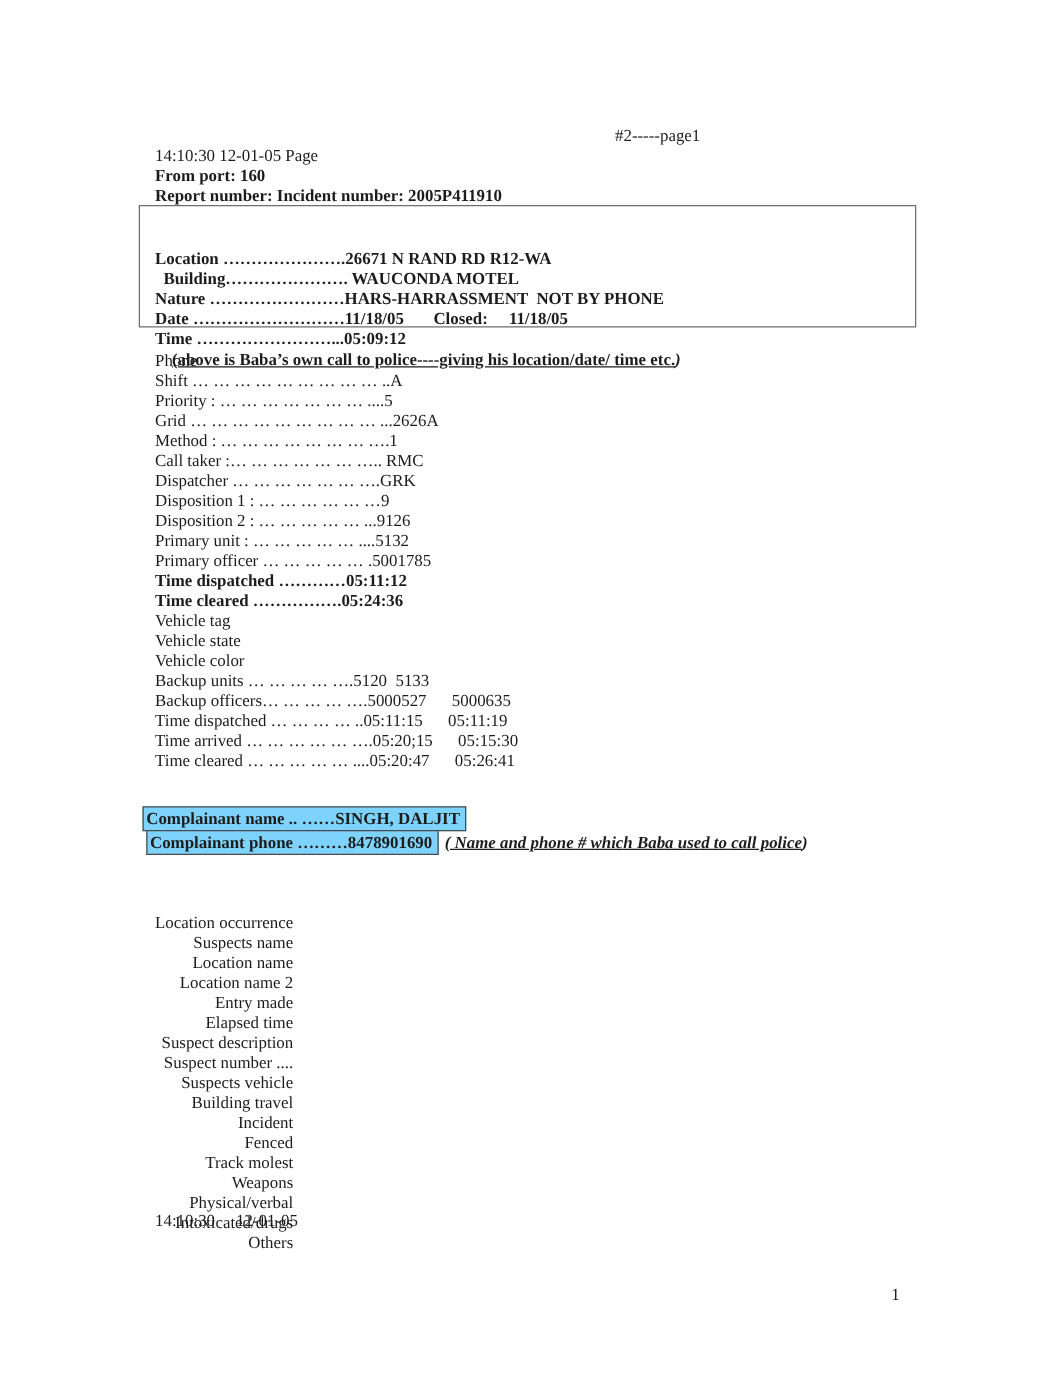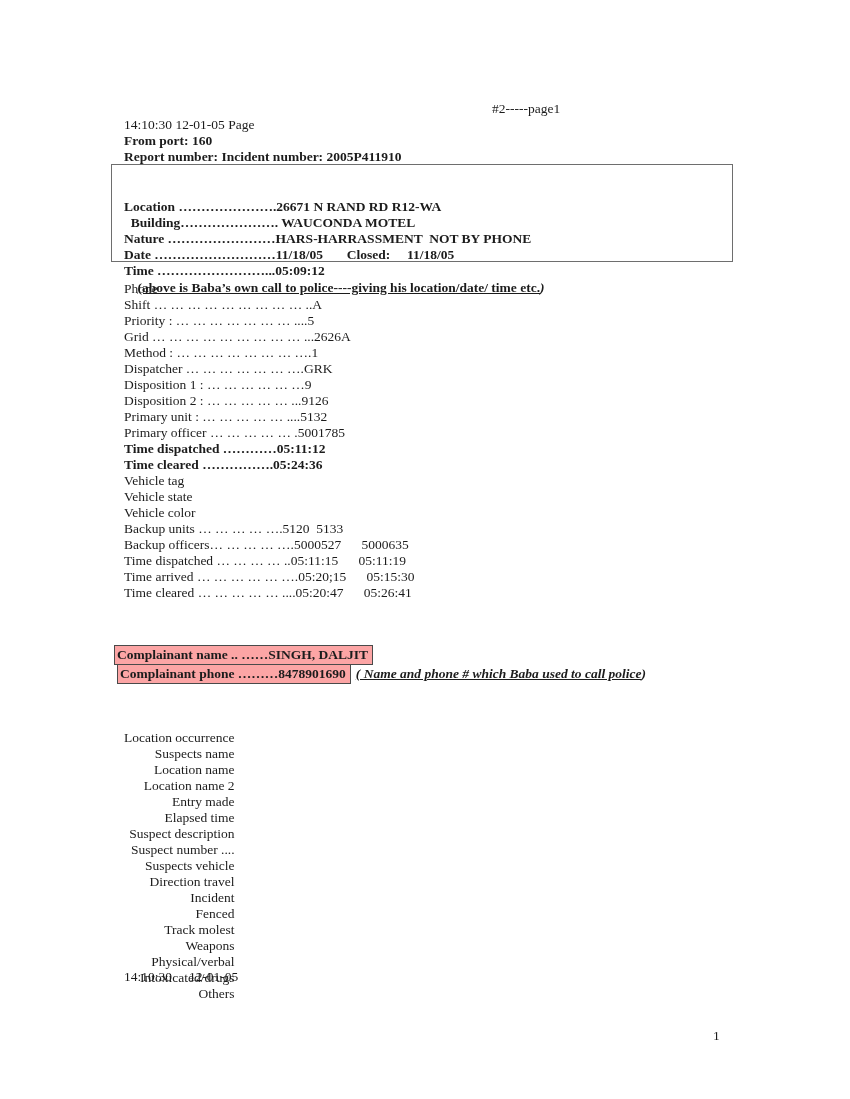--- a/index.html
+++ b/index.html
@@ -24,21 +24,21 @@
     box-sizing:border-box;
     padding:34px 0 0 12px;
     font-weight:bold;
   }
   .cn-box{
     display:inline-block;
     border:1px solid #4a4a4a;
     padding:1px 4px 1px 2px;
     font-weight:bold;
     white-space:pre;
-    background:#fca5a5;
+    background:#7dd3fc;
   }
   .note-inline{font-weight:bold;font-style:italic;white-space:pre;margin-left:5px;}
   .hdr{white-space:pre;}
 </style>
 </head>
 <body>
 
 <div class="page">
 
   <div class="abs hdr" style="left:492px;top:101px;">#2-----page1</div>
@@ -60,20 +60,21 @@
   <div class="abs b" style="left:124px;top:264px;white-space:pre;">
     <span class="u">(above is Baba’s own call to police----giving his location/date/ time etc.</span><span class="i">)</span>
   </div>
 
   <div class="abs" style="left:124px;top:281px;">
       <div class="line">Phone</div>
       <div class="line">Shift … … … … … … … … … ..A</div>
       <div class="line">Priority : … … … … … … … ....5</div>
       <div class="line">Grid … … … … … … … … … ...2626A</div>
       <div class="line">Method : … … … … … … … ….1</div>
+      <div class="line">Call taker :… … … … … … ….. RMC</div>
       <div class="line">Dispatcher … … … … … … ….GRK</div>
       <div class="line">Disposition 1 : … … … … … …9</div>
       <div class="line">Disposition 2 : … … … … … ...9126</div>
       <div class="line">Primary unit : … … … … … ....5132</div>
       <div class="line">Primary officer … … … … … .5001785</div>
       <div class="line b">Time dispatched …………05:11:12</div>
       <div class="line b">Time cleared …………….05:24:36</div>
       <div class="line">Vehicle tag</div>
       <div class="line">Vehicle state</div>
       <div class="line">Vehicle color</div>
@@ -95,21 +96,21 @@
   <div class="abs" style="left:124px;top:730px;text-align:right;">
       <div class="line">Location occurrence</div>
       <div class="line">Suspects name</div>
       <div class="line">Location name</div>
       <div class="line">Location name 2</div>
       <div class="line">Entry made</div>
       <div class="line">Elapsed time</div>
       <div class="line">Suspect description</div>
       <div class="line">Suspect number ....</div>
       <div class="line">Suspects vehicle</div>
-      <div class="line">Direction travel</div>
+      <div class="line">Building travel</div>
       <div class="line">Incident</div>
       <div class="line">Fenced</div>
       <div class="line">Track molest</div>
       <div class="line">Weapons</div>
       <div class="line">Physical/verbal</div>
       <div class="line">Intoxicated/drugs</div>
       <div class="line">Others</div>
     </div>
 
   <div class="abs line" style="left:124px;top:969px;">14:10:30     12-01-05</div>

